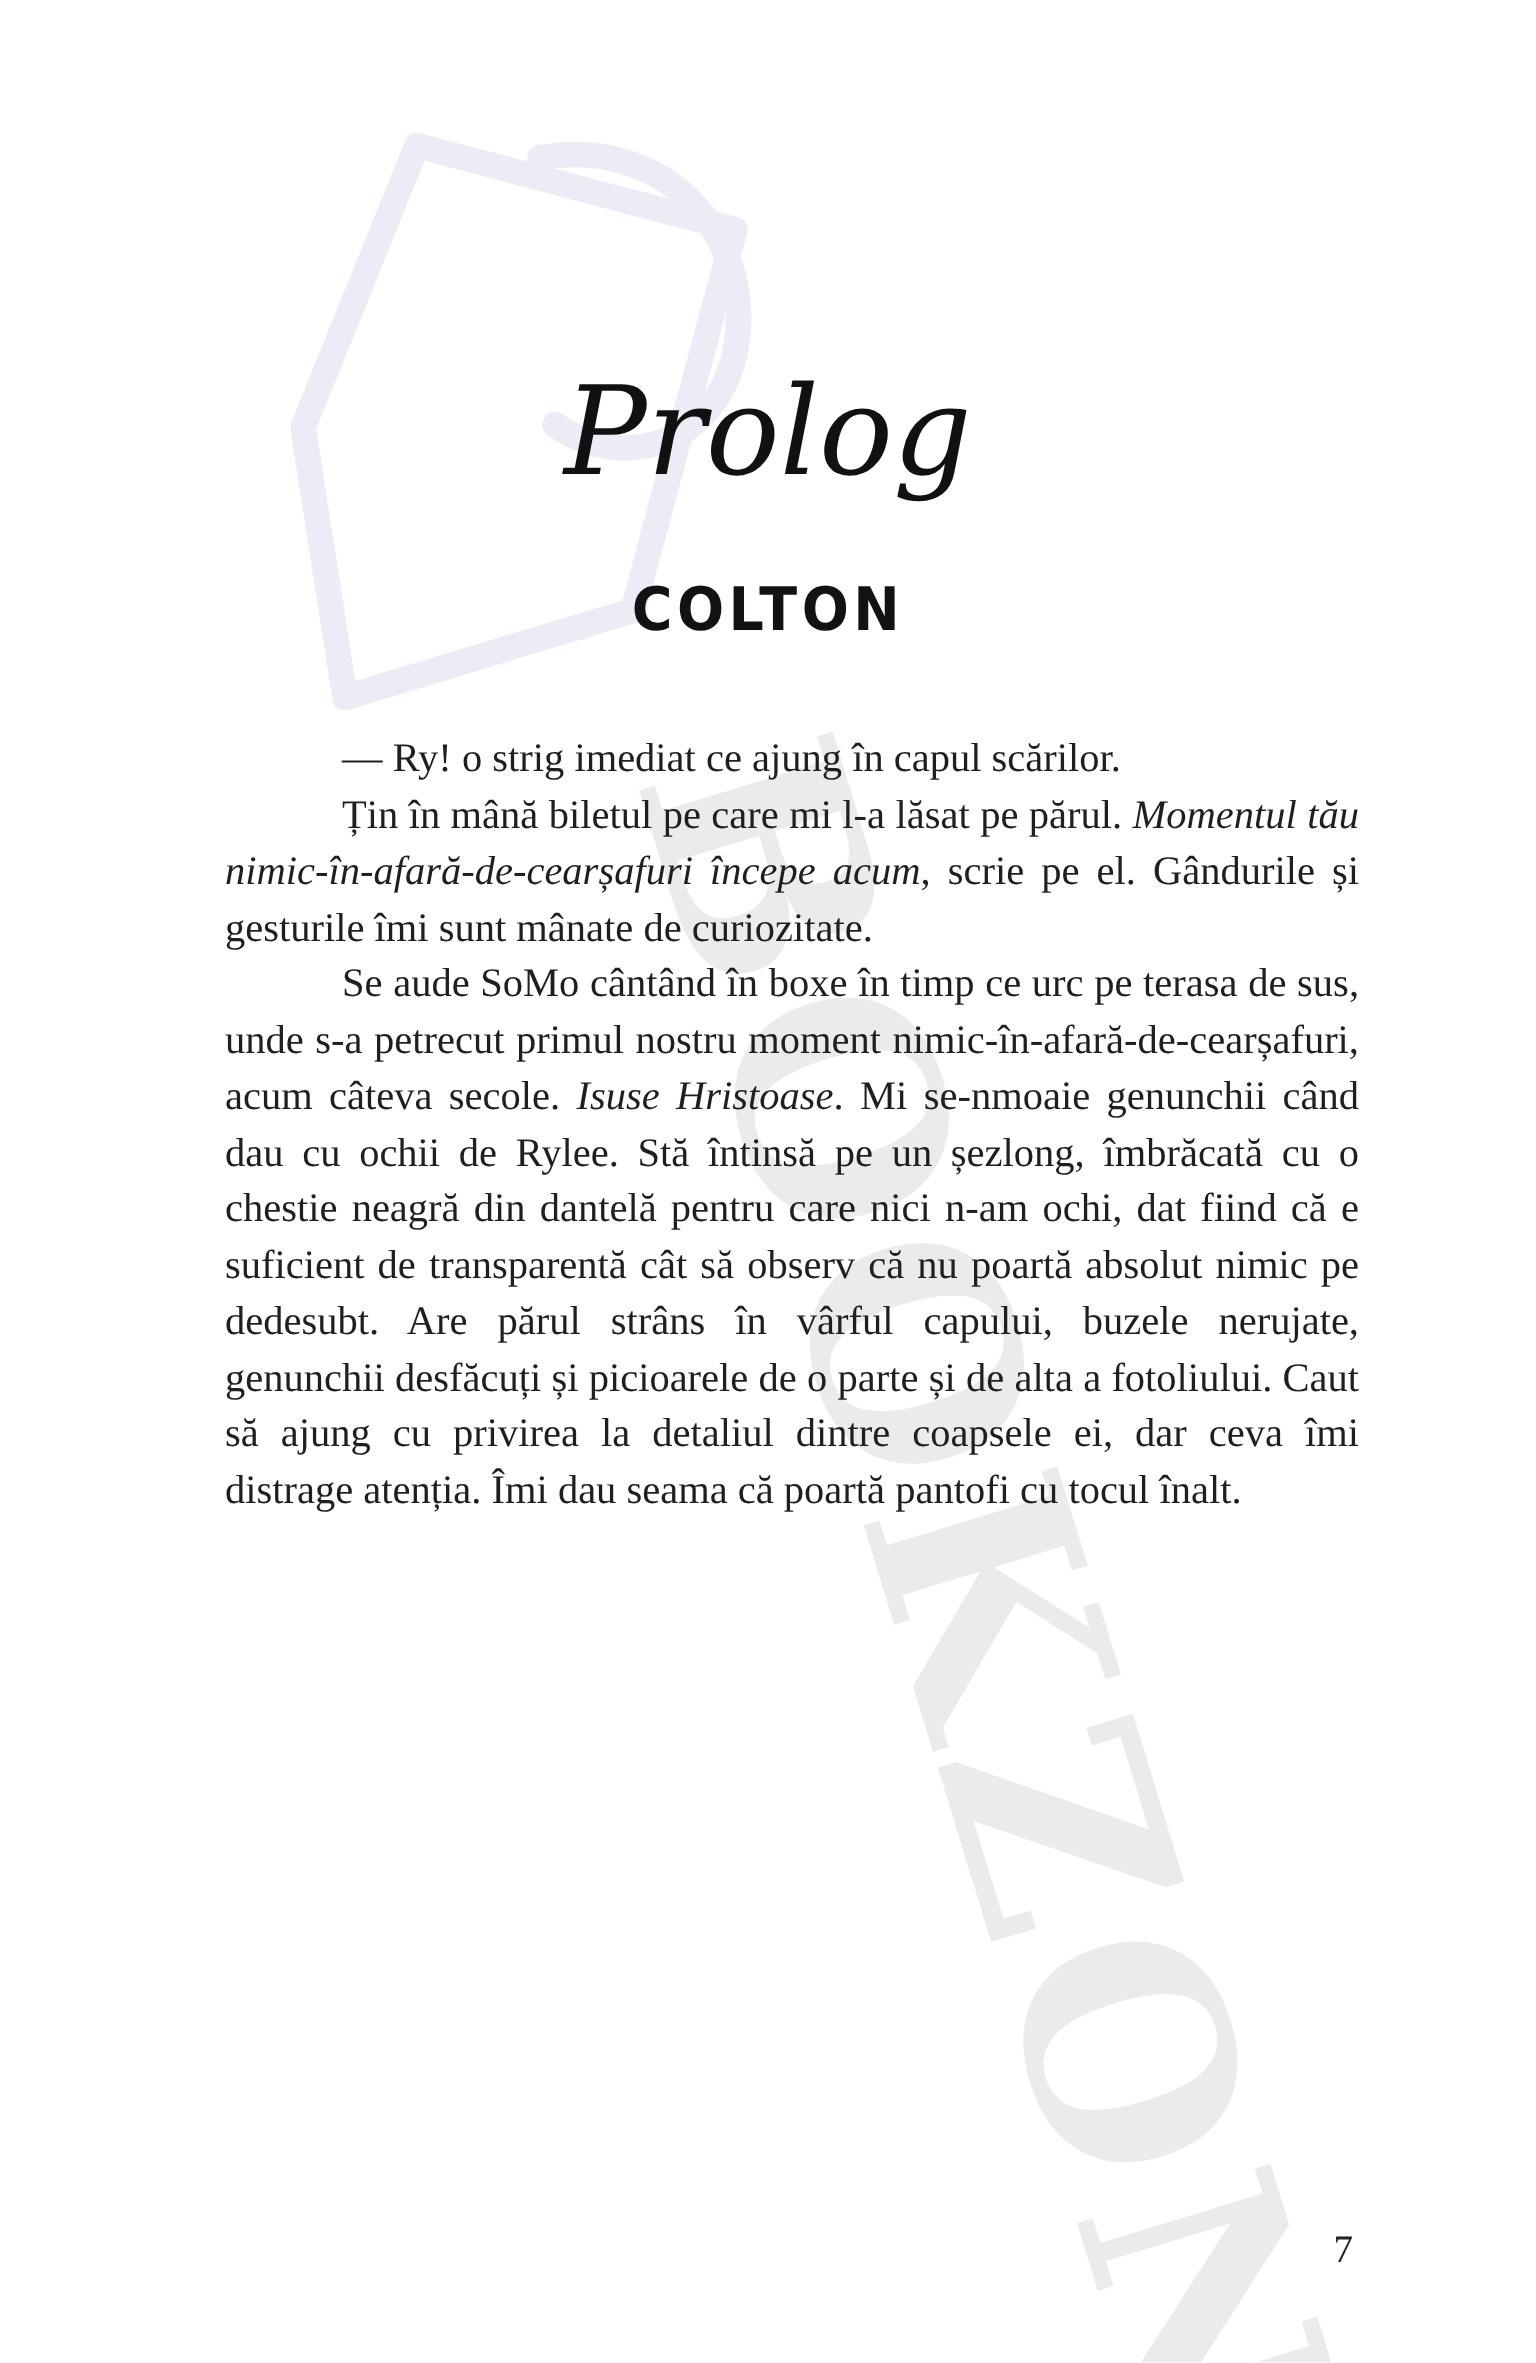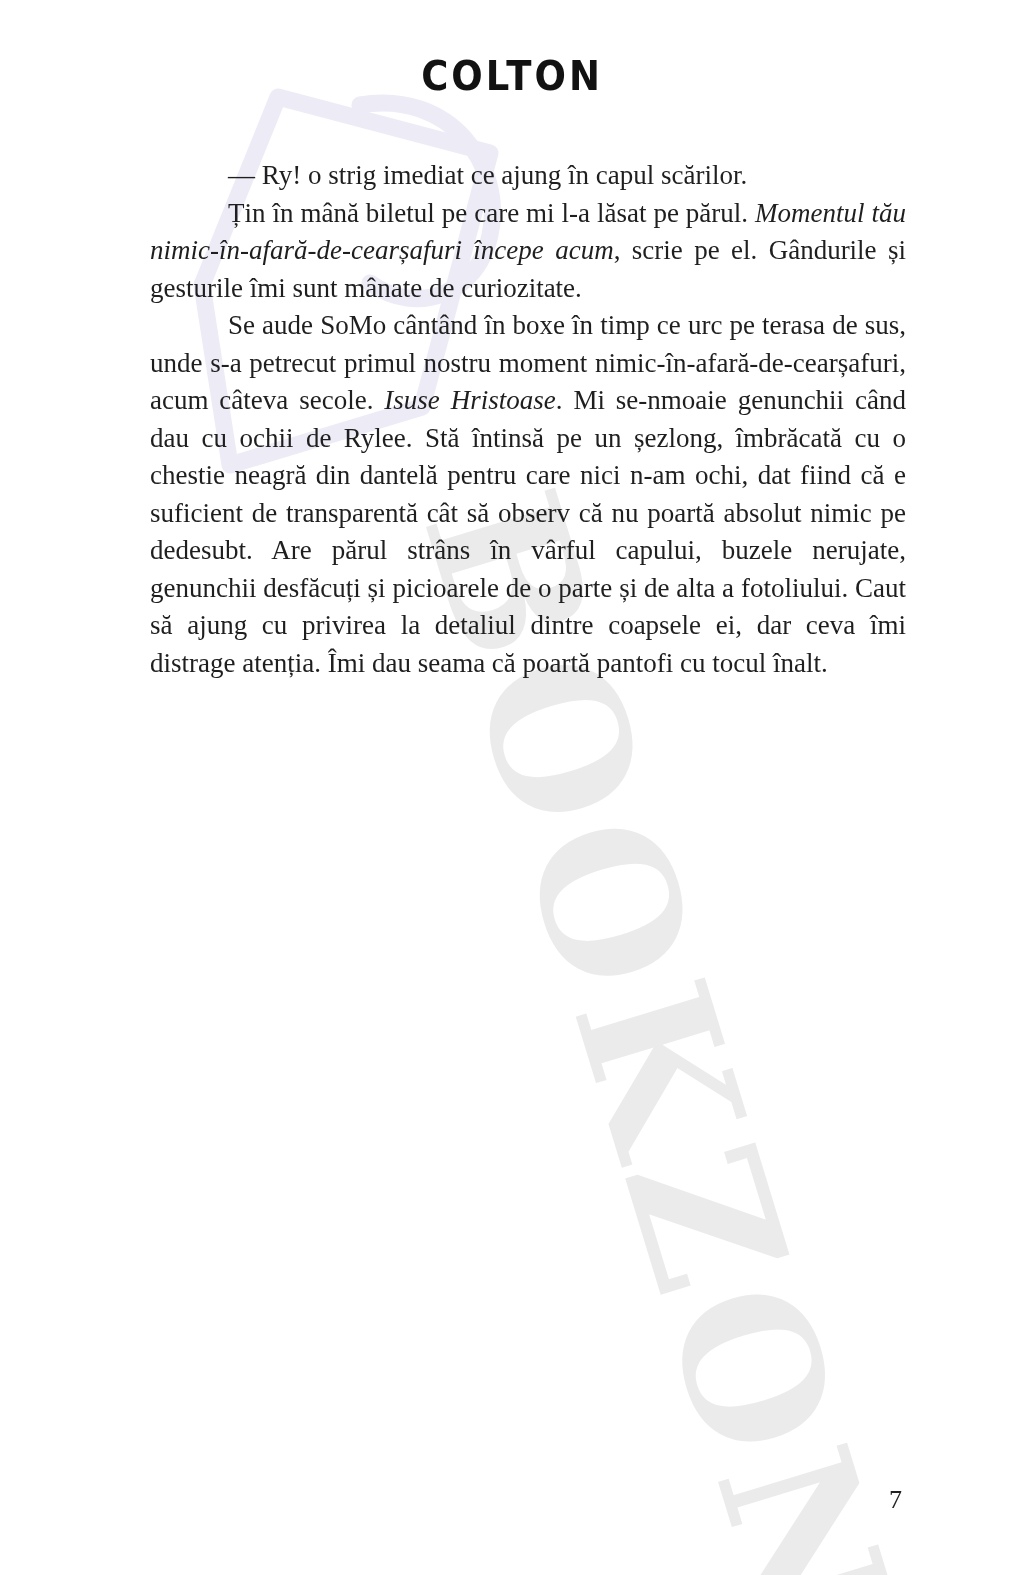--- a/index.html
+++ b/index.html
@@ -100,20 +100,21 @@
   <svg class="logo" viewBox="0 0 380 440" aria-hidden="true">
     <g fill="none" stroke="#dedbf0" stroke-width="17" stroke-linejoin="round" stroke-linecap="round">
       <path d="M 42 250 L 118 62 L 330 118 L 262 372 L 70 430 Z"></path>
       <path d="M 200 70 C 290 55 345 130 330 200 C 318 258 258 282 210 248"></path>
     </g>
   </svg>
 
   <div class="watermark">BOOKZONE</div>
 
   <div class="content">
+    <h1 class="title">Prolog</h1>
     <h2 class="subtitle">COLTON</h2>
 
     <div class="body-text">
         <p><span>— Ry! o strig imediat ce ajung în capul scărilor.</span></p>
         <p><span>Țin în mână biletul pe care mi l-a lăsat pe părul. </span><span class="it">Momentul tău nimic-în-afară-de-cearșafuri începe acum</span><span>, scrie pe el. Gândurile și gesturile îmi sunt mânate de curiozitate.</span></p>
         <p><span>Se aude SoMo cântând în boxe în timp ce urc pe terasa de sus, unde s-a petrecut primul nostru moment nimic-în-afară-de-cearșafuri, acum câteva secole. </span><span class="it">Isuse Hristoase</span><span>. Mi se-nmoaie genunchii când dau cu ochii de Rylee. Stă întinsă pe un șezlong, îmbrăcată cu o chestie neagră din dantelă pentru care nici n-am ochi, dat fiind că e suficient de transparentă cât să observ că nu poartă absolut nimic pe dedesubt. Are părul strâns în vârful capului, buzele nerujate, genunchii desfăcuți și picioarele de o parte și de alta a fotoliului. Caut să ajung cu privirea la detaliul dintre coapsele ei, dar ceva îmi distrage atenția. Îmi dau seama că poartă pantofi cu tocul înalt.</span></p>
       </div>
   </div>
 
   <div class="page-number">7</div>

